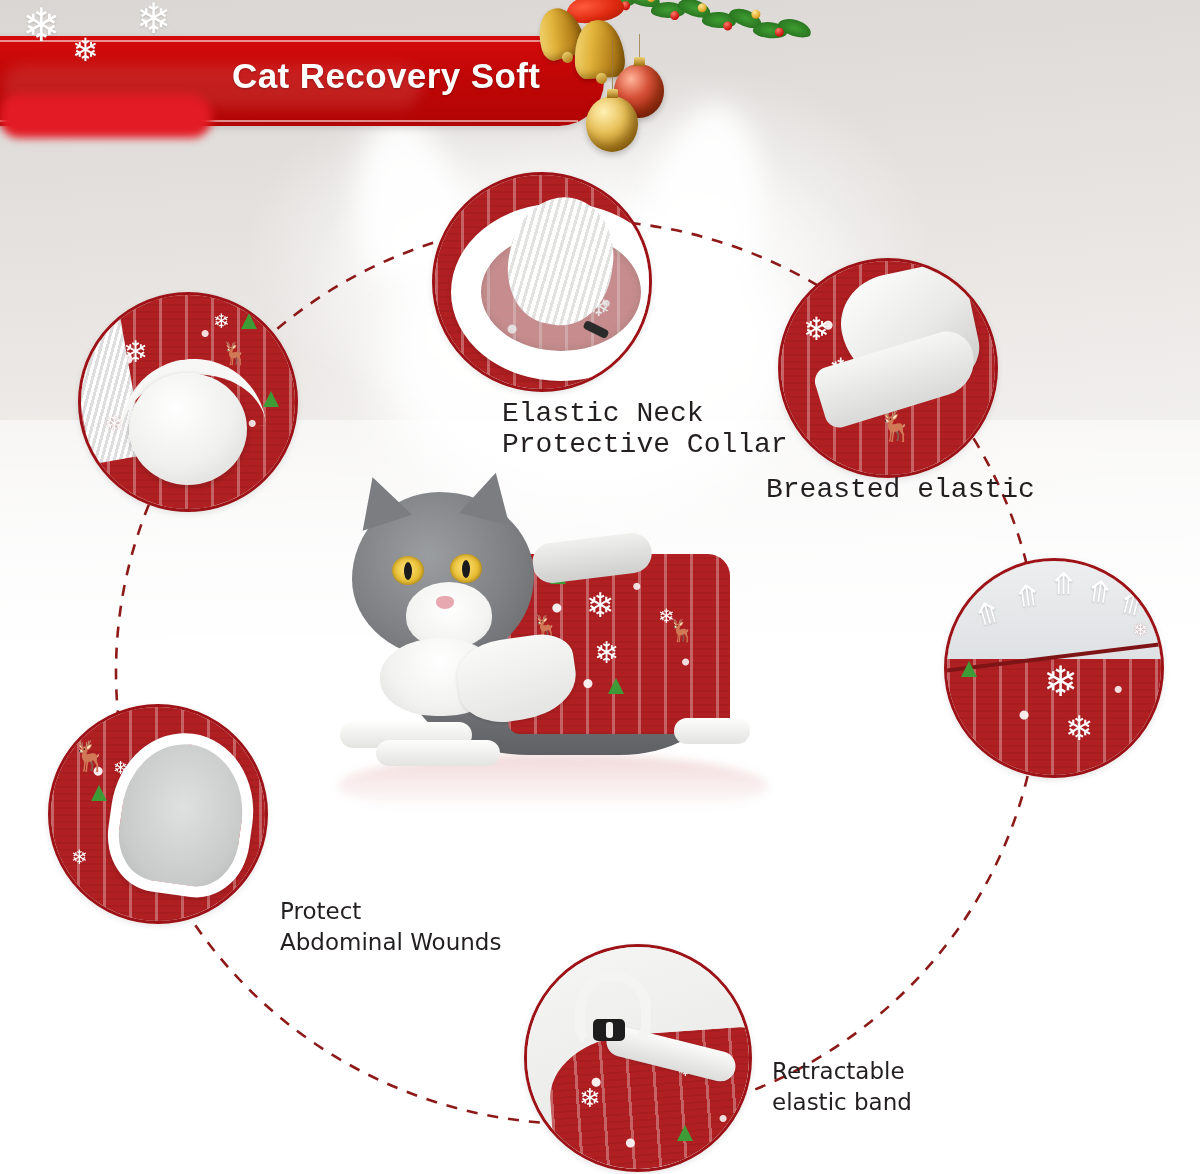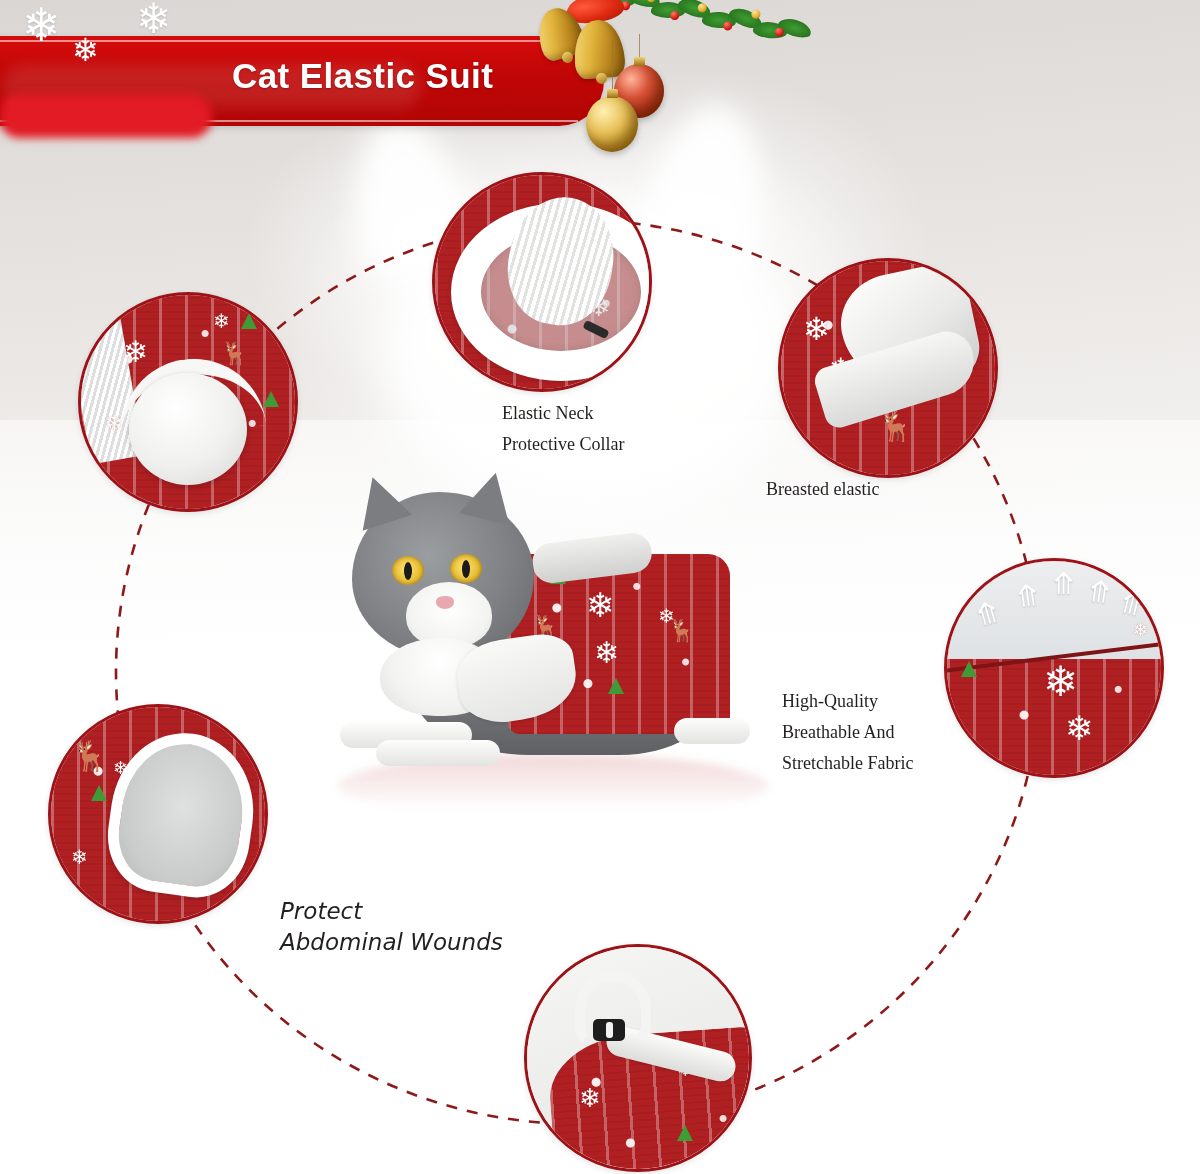--- a/index.html
+++ b/index.html
@@ -481,30 +481,30 @@
     width: 430px; height: 64px;
     background: linear-gradient(180deg, rgba(185,60,60,.20) 0%, rgba(255,255,255,0) 88%);
     filter: blur(4px);
     border-radius: 50%;
   }
 
   
   .label {
     position: absolute;
     color: #231f20;
-    font-size: 18px;
+    font-size: 28px;
     line-height: 31px;
     white-space: pre-line;
-    font-family: Liberation Serif, serif;
+    font-family: Liberation Mono, monospace;
   }
   .label.l-neck     { left: 502px; top: 398px; }
   .label.l-soft     { left: 158px; top: 528px; }
   .label.l-breast   { left: 766px; top: 474px; }
   .label.l-fabric   { left: 782px; top: 686px; }
-  .label.l-abdomen  { left: 280px; top: 896px; font-family: "DejaVu Sans", sans-serif; font-size: 23px; font-style: italic; }
+  .label.l-abdomen  { left: 280px; top: 896px; font-family: "DejaVu Sans", sans-serif; font-size: 23px; }
   .label.l-retract  { left: 772px; top: 1056px; font-family: "DejaVu Sans", sans-serif; font-size: 23px; }
 </style>
 </head>
 <body>
 
 <div id="stage">
 
   <div class="bg-photo">
     <div class="bg-ear left"></div>
     <div class="bg-ear right"></div>
@@ -610,34 +610,33 @@
     <div class="cat-bib"></div>
     <div class="suit-collarwrap"></div>
     <div class="cat-paw p1"></div>
     <div class="cat-paw p2"></div>
     <div class="cat-paw cat-tailpaw"></div>
   </div>
 
   <div class="label l-neck">Elastic Neck
 Protective Collar</div>
   <div class="label l-breast">Breasted elastic</div>
-  <div class="label l-fabric">High-Quality
-Breathable And
-Stretchable Fabric</div>
   <div class="label l-abdomen">Protect
 Abdominal Wounds</div>
+  <div class="label l-retract">Retractable
+elastic band</div>
 
   <div class="banner-wrap">
     <div class="banner">
       <div class="banner-hairline-top"></div>
       <div class="banner-hairline-bot"></div>
       <div class="banner-gloss"></div>
       <div class="banner-redaction"></div>
     </div>
-    <div class="banner-title">Cat Elastic Suit</div>
+    <div class="banner-title">Cat Recovery Soft</div>
 
     <div class="snowflake sf1">❄</div>
     <div class="snowflake sf2">❄</div>
     <div class="snowflake sf3">❄</div>
 
     <div class="decor">
       <div class="garland">
         <div class="sprig" style="left:0px;   top:8px;  transform:rotate(-14deg);"></div>
         <div class="sprig" style="left:24px;  top:2px;  transform:rotate(6deg);"></div>
         <div class="sprig" style="left:50px;  top:10px; transform:rotate(-8deg);"></div>

